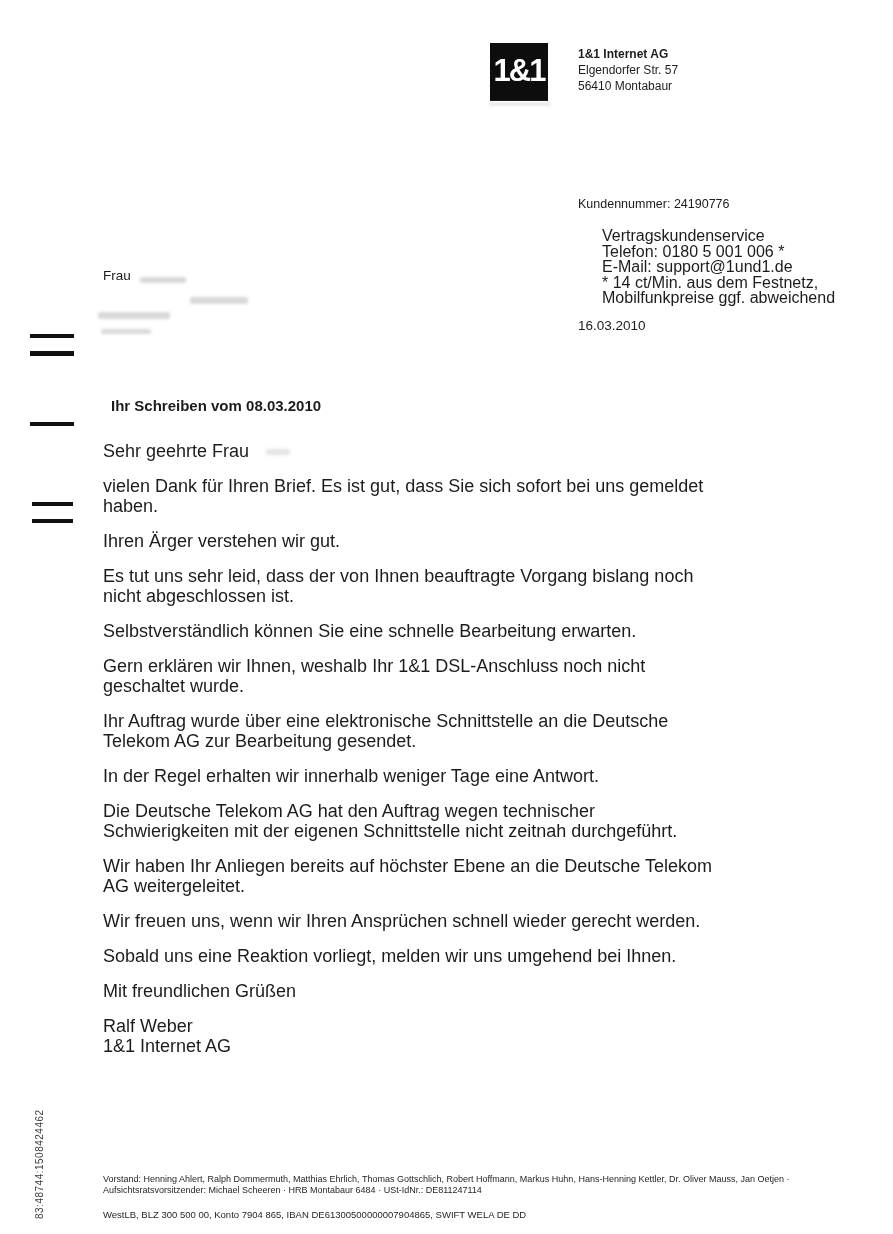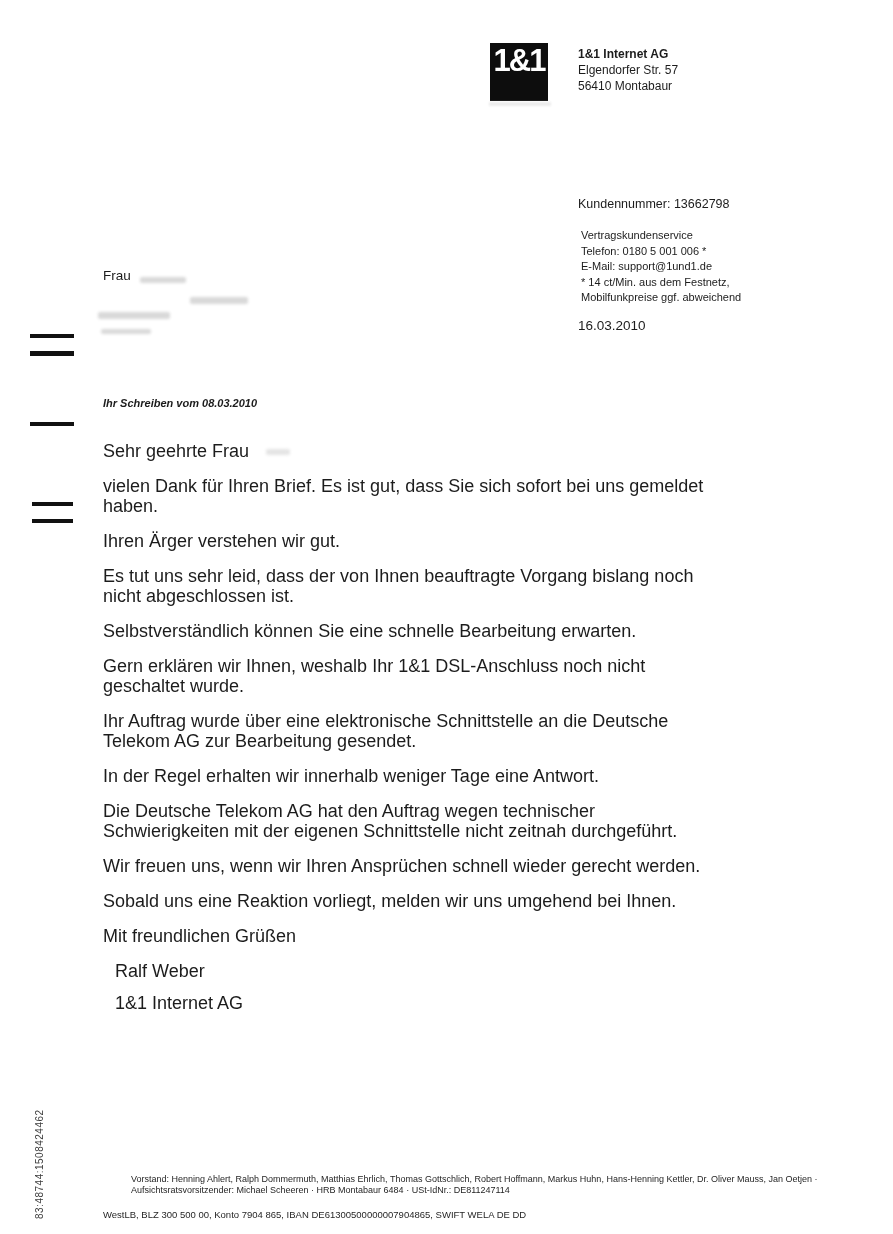--- a/index.html
+++ b/index.html
@@ -10,34 +10,34 @@
     font-family: "Liberation Sans", sans-serif;
     color: #1c1c1c;
     overflow: hidden;
   }
   .abs { position: absolute; }
 
   
   .logo-box {
     left: 490px; top: 43px; width: 58px; height: 58px;
     background: #0d0d0d;
-    display: flex; align-items: flex-start; justify-content: center;
+    display: flex; align-items: center; justify-content: center;
   }
   .logo-text {
     color: #ffffff; font-weight: bold; font-size: 31px;
     letter-spacing: -2px; font-family: "Liberation Sans", sans-serif;
     padding-bottom: 2px;
   }
   .logo-smear { left: 489px; top: 102px; width: 62px; height: 4px; background: #ececec; filter: blur(1px); }
   .company-block { left: 578px; top: 46px; font-size: 12px; line-height: 16px; }
   .company-block .bold { font-weight: bold; }
 
   
   .customer-number { left: 578px; top: 197px; font-size: 12.5px; }
-  .service-block { left: 581px; top: 228px; font-size: 11px; line-height: 15.5px; }
+  .service-block { left: 602px; top: 228px; font-size: 16px; line-height: 15.5px; }
   .date-line { left: 578px; top: 318px; font-size: 13.5px; }
 
   
   .recipient { left: 103px; top: 268px; font-size: 13.5px; }
 
   
   .smudge { background: #d9d9d9; filter: blur(1.5px); border-radius: 2px; }
   .smudge-1 { left: 140px; top: 277px; width: 46px; height: 6px; }
   .smudge-2 { left: 190px; top: 297px; width: 58px; height: 7px; }
   .smudge-3 { left: 98px;  top: 312px; width: 72px; height: 7px; }
@@ -46,57 +46,57 @@
 
   
   .fold-mark { background: #111; }
   .fold-1 { left: 30px; top: 334px; width: 44px; height: 4px; }
   .fold-2 { left: 30px; top: 351px; width: 44px; height: 5px; }
   .fold-3 { left: 30px; top: 422px; width: 44px; height: 4px; }
   .fold-4 { left: 32px; top: 502px; width: 41px; height: 4px; }
   .fold-5 { left: 32px; top: 519px; width: 41px; height: 4px; }
 
   
-  .subject { left: 103px; top: 397px; font-size: 11px; font-weight: bold; font-style: italic; }
+  .subject { left: 111px; top: 397px; font-size: 15px; font-weight: bold; }
 
   
   .letter-body {
     left: 103px; top: 441px; width: 622px;
     font-size: 18px; line-height: 20px;
   }
   .letter-body p { margin: 0 0 15px 0; }
-  .signature p { margin: 12px; }
+  .signature p { margin: 0; }
 
   
   .margin-ref {
     left: 34px; top: 1095px; height: 124px;
     writing-mode: vertical-rl; transform: rotate(180deg);
     font-size: 10px; letter-spacing: 0.5px; color: #3d3d3d;
     white-space: nowrap;
   }
 
   
-  .footer-legal { left: 103px; top: 1174px; width: 720px; font-size: 9px; line-height: 11px; color: #262626; margin-left: 28px; }
+  .footer-legal { left: 103px; top: 1174px; width: 720px; font-size: 9px; line-height: 11px; color: #262626; }
   .footer-bank  { left: 103px; top: 1209px; width: 720px; font-size: 9.5px; color: #262626; }
 </style>
 </head>
 <body>
 
 <div class="abs logo-box">
   <span class="logo-text">1&amp;1</span>
 </div>
 <div class="abs logo-smear"></div>
 
 <div class="abs company-block">
   <div class="bold">1&amp;1 Internet AG</div>
   <div>Elgendorfer Str. 57</div>
   <div>56410 Montabaur</div>
 </div>
 
-<div class="abs customer-number">Kundennummer: 13662798</div>
+<div class="abs customer-number">Kundennummer: 24190776</div>
 
 <div class="abs service-block">
   <div>Vertragskundenservice</div>
   <div>Telefon: 0180 5 001 006 *</div>
   <div>E-Mail: support@1und1.de</div>
   <div>* 14 ct/Min. aus dem Festnetz,</div>
   <div>Mobilfunkpreise ggf. abweichend</div>
 </div>
 
 <div class="abs date-line">16.03.2010</div>
@@ -119,20 +119,21 @@
 <div class="abs letter-body">
   <p>Sehr geehrte Frau</p>
   <p>vielen Dank für Ihren Brief. Es ist gut, dass Sie sich sofort bei uns gemeldet haben.</p>
   <p>Ihren Ärger verstehen wir gut.</p>
   <p>Es tut uns sehr leid, dass der von Ihnen beauftragte Vorgang bislang noch nicht abgeschlossen ist.</p>
   <p>Selbstverständlich können Sie eine schnelle Bearbeitung erwarten.</p>
   <p>Gern erklären wir Ihnen, weshalb Ihr 1&amp;1 DSL-Anschluss noch nicht geschaltet wurde.</p>
   <p>Ihr Auftrag wurde über eine elektronische Schnittstelle an die Deutsche Telekom AG zur Bearbeitung gesendet.</p>
   <p>In der Regel erhalten wir innerhalb weniger Tage eine Antwort.</p>
   <p>Die Deutsche Telekom AG hat den Auftrag wegen technischer Schwierigkeiten mit der eigenen Schnittstelle nicht zeitnah durchgeführt.</p>
+  <p>Wir haben Ihr Anliegen bereits auf höchster Ebene an die Deutsche Telekom AG weitergeleitet.</p>
   <p>Wir freuen uns, wenn wir Ihren Ansprüchen schnell wieder gerecht werden.</p>
   <p>Sobald uns eine Reaktion vorliegt, melden wir uns umgehend bei Ihnen.</p>
   <p>Mit freundlichen Grüßen</p>
   <div class="signature">
     <p>Ralf Weber</p>
     <p>1&amp;1 Internet AG</p>
   </div>
 </div>
 
 <div class="abs margin-ref">83:48744:1508424462</div>

